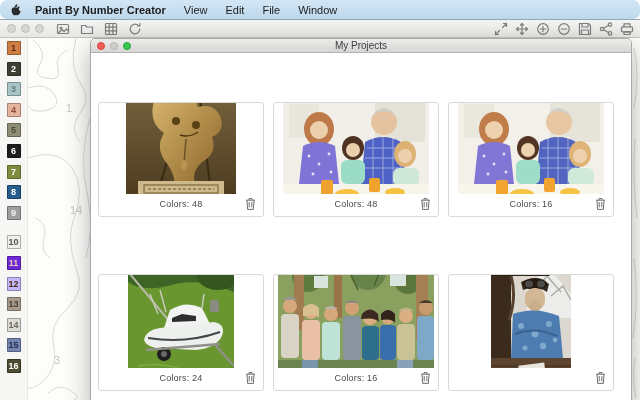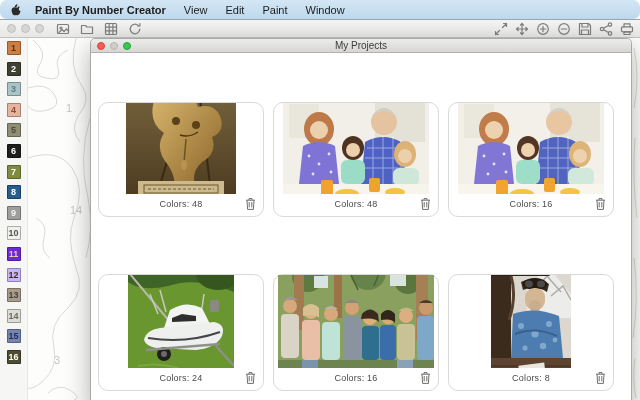--- a/index.html
+++ b/index.html
@@ -48,21 +48,21 @@
   .mdot { width:8px; height:8px; border-radius:50%; }
   .mdot.red { background:#f15e55; border:1px solid #d8453d; }
   .mdot.gray { background:#cfcecb; border:1px solid #b6b5b2; }
   .mdot.green { background:#39c74e; border:1px solid #23a437; }
   .modal-title { position:absolute; left:0; right:0; top:1px; text-align:center;
     font-size:10px; color:#3b3b3b; }
   .modal-body { padding:6px 7px 0 7px; display:grid;
     grid-template-columns:repeat(3,166px); grid-template-rows:158px 160px;
     column-gap:9px; row-gap:14px; }
 
-  .card { border:1px solid #d9d9d7; border-radius:10px; background:#fff;
+  .card { border:1px solid #d9d9d7; border-radius:3px; background:#fff;
     display:flex; flex-direction:column; cursor:pointer;margin-top:43px; }
   .thumb { flex:1; display:flex; align-items:center; justify-content:center; overflow:hidden; }
   .card-footer { height:22px; position:relative; }
   .colors-label { position:absolute; left:0; right:0; top:5px; text-align:center;
     font-size:9px; color:#4a4a4a; letter-spacing:.2px; }
   .trash { position:absolute; right:7px; top:3px; width:11px; height:14px; }
   .trash svg { stroke:#6e6e6c; fill:none; stroke-width:1; }
 </style>
 </head>
 <body>
@@ -72,21 +72,21 @@
   <div class="menubar">
     <span class="apple-logo">
       <svg width="12" height="13" viewBox="0 0 12 13">
         <path fill="#2b2b2b" d="M9.3 4.2c-.8 0-1.4.4-1.9.4-.5 0-1.2-.4-2-.4C4 4.2 2.6 5.4 2.6 7.4c0 2.3 1.6 4.9 2.9 4.9.5 0 .9-.3 1.6-.3.7 0 1 .3 1.6.3 1.3 0 2.8-2.7 2.8-4.2-1.1-.5-1.7-1.3-1.7-2.2 0-.8.5-1.4 1.1-1.8-.5-.6-1.1-.9-1.6-.9z"></path>
         <path fill="#2b2b2b" d="M7.7 3.4c.5-.6.8-1.4.7-2.2-.7.1-1.5.5-2 1.1-.4.5-.8 1.3-.7 2.1.8 0 1.6-.4 2-1z"></path>
       </svg>
     </span>
     <span class="appname">Paint By Number Creator</span>
     <span class="mitem">View</span>
     <span class="mitem">Edit</span>
-    <span class="mitem">Paint</span>
+    <span class="mitem">File</span>
     <span class="mitem">Window</span>
   </div>
 
   <div class="toolbar">
     <div class="traffic">
       <div class="tdot"></div>
       <div class="tdot"></div>
       <div class="tdot"></div>
     </div>
     <div class="tb-icons-left">
@@ -164,21 +164,21 @@
   <div class="sidebar" id="swatches">
       <div class="swatch" style="background: rgb(205, 126, 68); color: rgb(95, 45, 18);">1</div>
       <div class="swatch" style="background: rgb(60, 65, 52); color: rgb(255, 255, 255);">2</div>
       <div class="swatch" style="background: rgb(169, 196, 198); color: rgb(95, 122, 124);">3</div>
       <div class="swatch" style="background: rgb(229, 180, 158); color: rgb(138, 74, 58);">4</div>
       <div class="swatch" style="background: rgb(142, 142, 117); color: rgb(74, 74, 58);">5</div>
       <div class="swatch" style="background: rgb(30, 30, 30); color: rgb(255, 255, 255);">6</div>
       <div class="swatch" style="background: rgb(126, 140, 61); color: rgb(255, 255, 255);">7</div>
       <div class="swatch" style="background: rgb(39, 93, 141); color: rgb(255, 255, 255);">8</div>
       <div class="swatch" style="background: rgb(158, 158, 158); color: rgb(244, 244, 244);">9</div>
-      <div class="swatch" style="background: rgb(239, 239, 236); color: rgb(85, 85, 80);">10</div>
+      <div class="swatch" style="background: rgb(239, 239, 236); color: rgb(85, 85, 80); margin-top: 9px;">10</div>
       <div class="swatch" style="background: #6d28d9; color: rgb(236, 201, 174);">11</div>
       <div class="swatch" style="background: #c4b5fd; color: rgb(74, 42, 16);">12</div>
       <div class="swatch" style="background: rgb(169, 155, 140); color: rgb(74, 64, 56);">13</div>
       <div class="swatch" style="background: rgb(220, 220, 212); color: rgb(106, 106, 98);">14</div>
       <div class="swatch" style="background: rgb(117, 133, 178); color: rgb(38, 48, 79);">15</div>
       <div class="swatch" style="background: rgb(76, 76, 48); color: rgb(255, 255, 255);">16</div>
     </div>
 
   <div class="canvas">
     <svg width="612" height="362" viewBox="0 0 612 362">
@@ -445,21 +445,20 @@
                 <circle cx="34" cy="92" r="2.6"></circle>
                 <circle cx="64" cy="84" r="2.4"></circle>
               </g>
             <path d="M24 78 Q44 70 66 80" stroke="#3a608c" stroke-width="2" fill="none"></path>
             <rect x="0" y="102" width="80" height="30" fill="#5d4430"></rect>
             <path d="M0 110 h80 M0 119 h80 M0 127 h80" stroke="#4a3525" stroke-width="1.5"></path>
             <rect x="28" y="108" width="26" height="13" fill="#e8e6df" transform="rotate(-7 41 114)"></rect>
           </svg>
         </div>
         <div class="card-footer">
-          <span class="colors-label">Colors: 8</span>
           <span class="trash">
             <svg width="11" height="14" viewBox="0 0 11 14">
                 <path d="M1 3.2h9M4 3.2V1.6h3v1.6M2 3.2l.6 9.2h5.8l.6-9.2M4.2 5v5.4M6.8 5v5.4"></path>
               </svg>
           </span>
         </div>
       </div>
 
     </div>
   </div>

